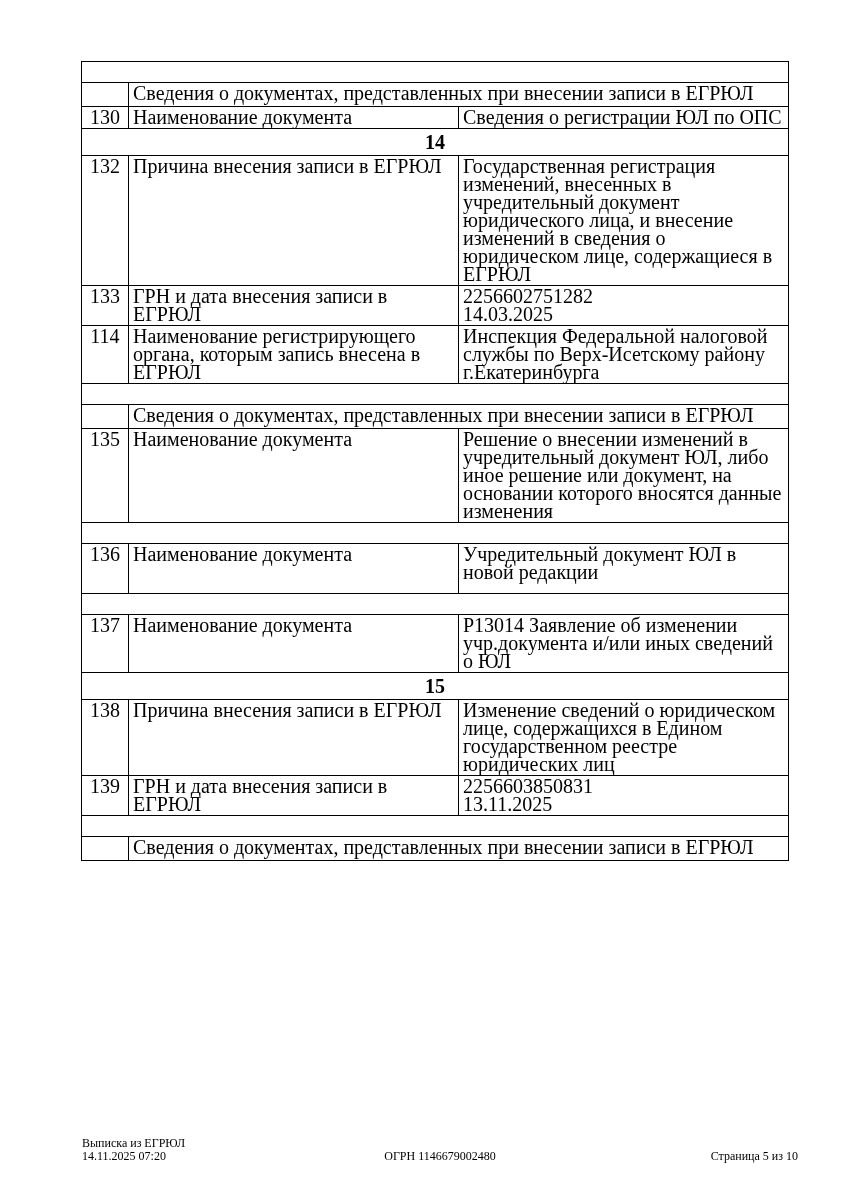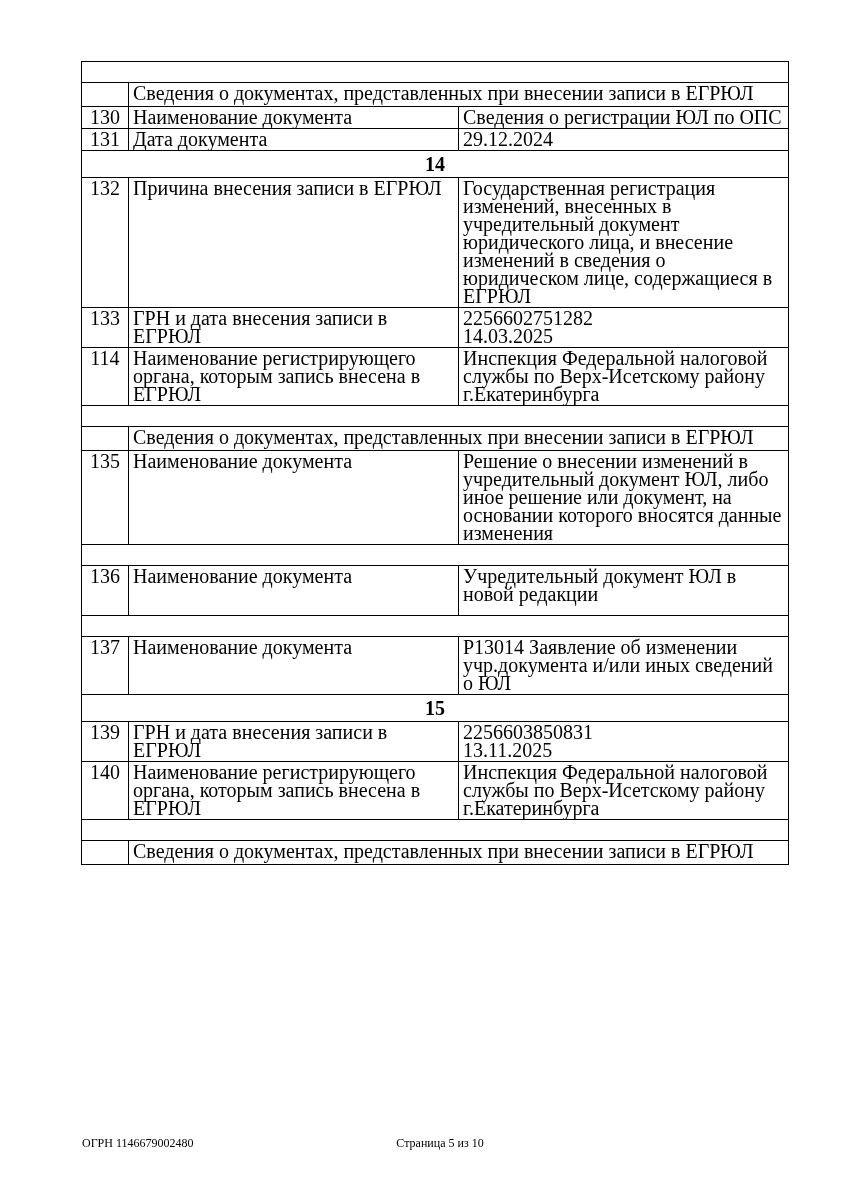--- a/index.html
+++ b/index.html
@@ -89,25 +89,20 @@
       </tr>
       <tr class="row-section">
         <td class="num-cell"></td>
         <td class="section-cell" colspan="2">Сведения о документах, представленных при внесении записи в ЕГРЮЛ</td>
       </tr>
       <tr>
         <td class="num-cell">130</td>
         <td class="label-cell">Наименование документа</td>
         <td class="value-cell">Сведения о регистрации ЮЛ по ОПС</td>
       </tr>
-      <tr>
-        <td class="num-cell">131</td>
-        <td class="label-cell">Дата документа</td>
-        <td class="value-cell">29.12.2024</td>
-      </tr>
       <tr class="row-group">
         <td colspan="3">14</td>
       </tr>
       <tr>
         <td class="num-cell">132</td>
         <td class="label-cell">Причина внесения записи в ЕГРЮЛ</td>
         <td class="value-cell">Государственная регистрация изменений, внесенных в учредительный документ юридического лица, и внесение изменений в сведения о юридическом лице, содержащиеся в ЕГРЮЛ</td>
       </tr>
       <tr>
         <td class="num-cell">133</td>
@@ -145,36 +140,40 @@
       </tr>
       <tr>
         <td class="num-cell">137</td>
         <td class="label-cell">Наименование документа</td>
         <td class="value-cell">Р13014 Заявление об изменении учр.документа и/или иных сведений о ЮЛ</td>
       </tr>
       <tr class="row-group">
         <td colspan="3">15</td>
       </tr>
       <tr>
+        <td class="num-cell">138</td>
+        <td class="label-cell">Причина внесения записи в ЕГРЮЛ</td>
+        <td class="value-cell">Изменение сведений о юридическом лице, содержащихся в Едином государственном реестре юридических лиц</td>
+      </tr>
+      <tr>
         <td class="num-cell">139</td>
         <td class="label-cell">ГРН и дата внесения записи в ЕГРЮЛ</td>
         <td class="value-cell">2256603850831
 13.11.2025</td>
-      </tr>
-      <tr>
-        <td class="num-cell">140</td>
-        <td class="label-cell">Наименование регистрирующего органа, которым запись внесена в ЕГРЮЛ</td>
-        <td class="value-cell">Инспекция Федеральной налоговой службы по Верх-Исетскому району г.Екатеринбурга</td>
       </tr>
       <tr class="row-spacer">
         <td colspan="3">&nbsp;</td>
       </tr>
       <tr class="row-section">
         <td class="num-cell"></td>
         <td class="section-cell" colspan="2">Сведения о документах, представленных при внесении записи в ЕГРЮЛ</td>
       </tr>
     </tbody>
 </table>
 
 <div class="page-footer">
+  <div class="footer-left">
+    <div>Выписка из ЕГРЮЛ</div>
+    <div>14.11.2025 07:20</div>
+  </div>
   <div class="footer-center">ОГРН 1146679002480</div>
   <div class="footer-right">Страница 5 из 10</div>
 </div>
 
 </body></html>

